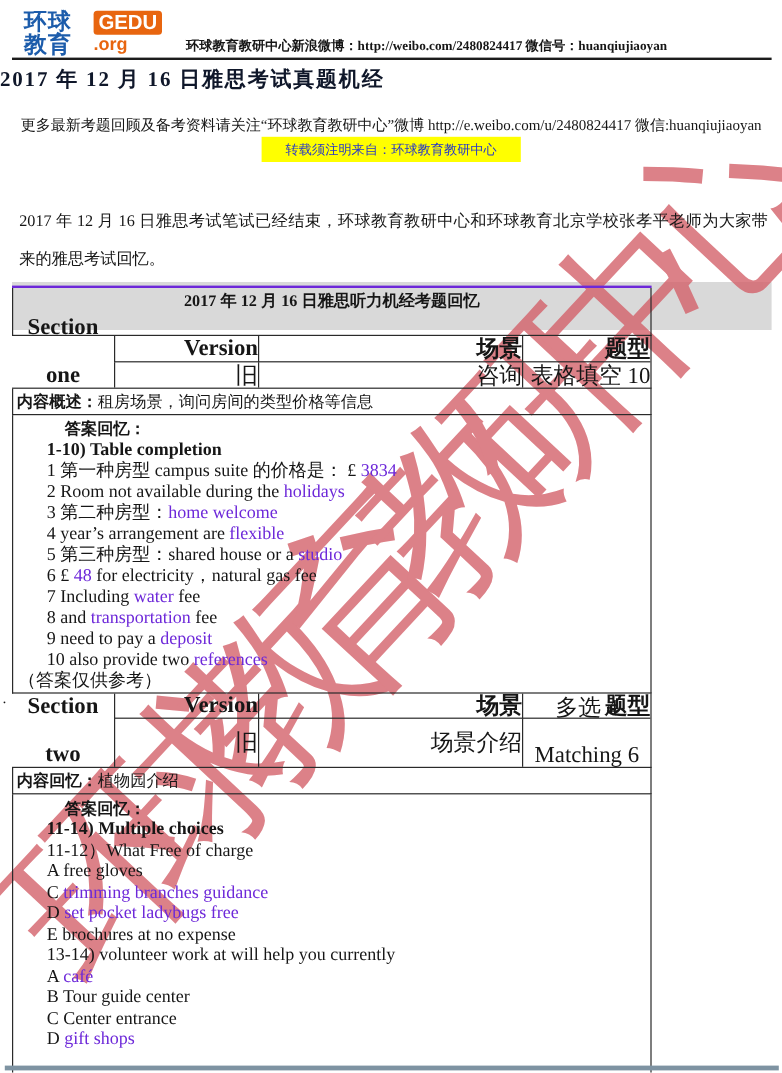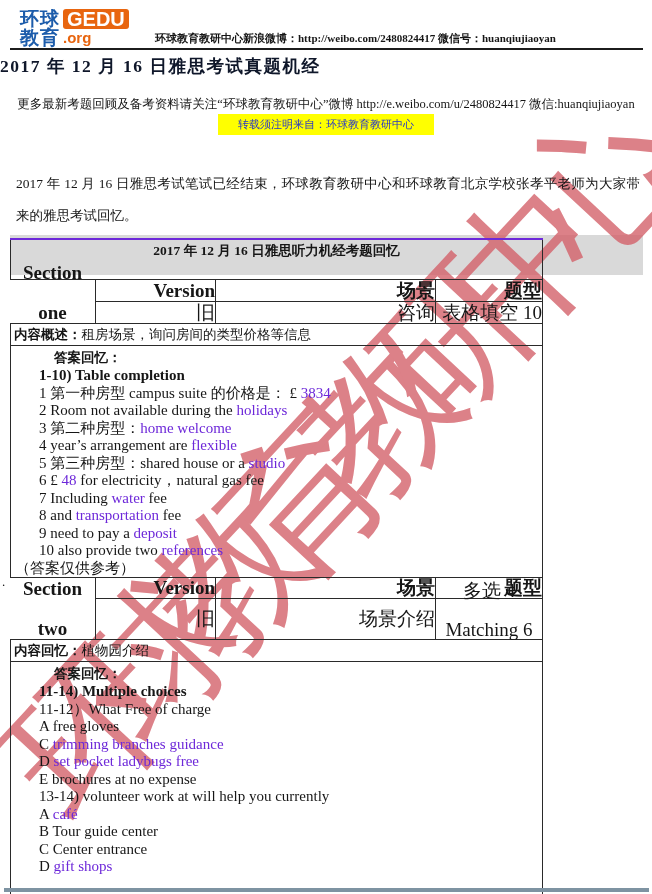--- a/index.html
+++ b/index.html
@@ -7,24 +7,24 @@
         font-family:"Liberation Serif","DejaVu Serif",serif;color:#161616;}
   
   .gray-underlay{position:absolute;left:10px;top:235px;width:633px;height:40px;background:#d9d9d9;z-index:0;}
   .watermark{position:absolute;left:-120px;top:398px;width:900px;height:156px;z-index:1;
              font-size:150px;line-height:150px;letter-spacing:-42px;white-space:nowrap;text-align:center;
              color:#d4626b;opacity:.8;transform:rotate(-47deg);pointer-events:none;
              font-family:"DejaVu Serif","Liberation Serif",serif;}
   .content{position:absolute;left:0;top:0;width:652px;height:894px;z-index:2;}
 
   
-  .logo{position:absolute;left:20px;top:9px;display:flex;gap:3px;font-family:"Liberation Sans","DejaVu Sans",sans-serif;}
+  .logo{position:absolute;left:20px;top:9px;display:flex;gap:18px;font-family:"Liberation Sans","DejaVu Sans",sans-serif;}
   .logo-zh{color:#1c5cab;font-weight:bold;font-size:19px;line-height:19px;letter-spacing:1px;white-space:pre-line;}
   .logo-right{display:flex;flex-direction:column;align-items:flex-start;}
-  .gedu-badge{background:#e8650f;color:#fff;font-weight:bold;font-size:20px;line-height:16px;padding:2px 4px;border-radius:3px;}
+  .gedu-badge{background:#e8650f;color:#fff;font-weight:bold;font-size:17px;line-height:16px;padding:2px 4px;border-radius:3px;}
   .org-txt{color:#e8650f;font-weight:bold;font-size:15px;line-height:18px;}
   .hdr-note{position:absolute;left:155px;top:31px;font-size:11px;font-weight:bold;}
   .hdr-rule{position:absolute;left:10px;top:48px;width:633px;height:2px;background:#1c1c1c;}
   .doc-title{position:absolute;left:0;top:54px;width:532px;text-align:left;color:#0f172a;
              font-weight:bold;font-size:17.5px;letter-spacing:1.5px;}
   .sub-line{position:absolute;left:0;top:96px;width:652px;text-align:center;font-size:12.5px;}
   .notice-row{position:absolute;left:0;top:114px;width:652px;text-align:center;}
   .notice{display:inline-block;background:#ffff00;color:#2636c9;font-size:11px;padding:3px 20px;}
   .intro{position:absolute;left:16px;top:168px;width:624px;font-size:13.5px;line-height:32px;}
   .intro-l1{text-align:justify;text-align-last:justify;}

